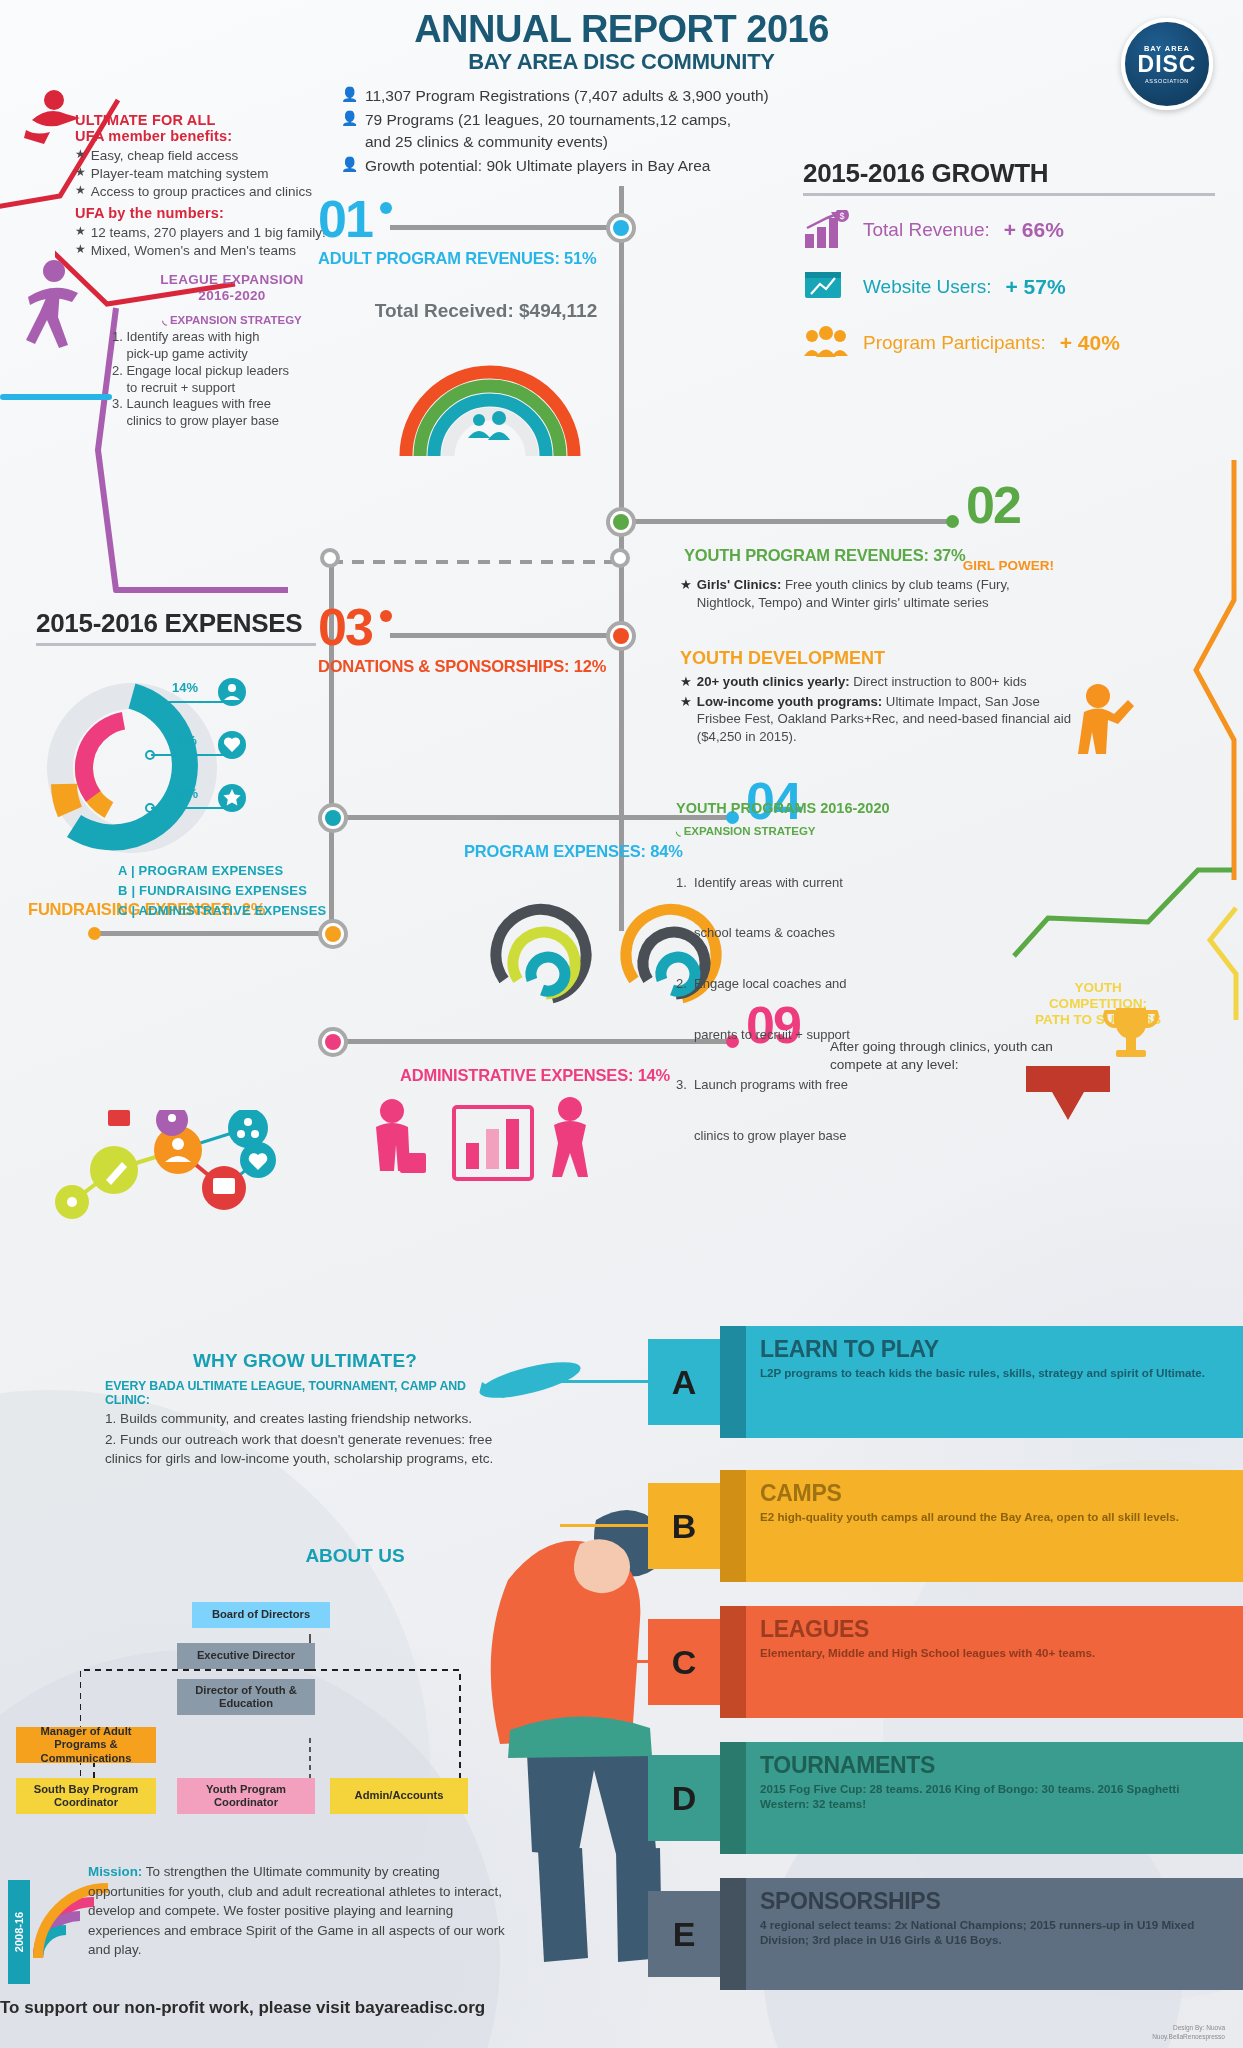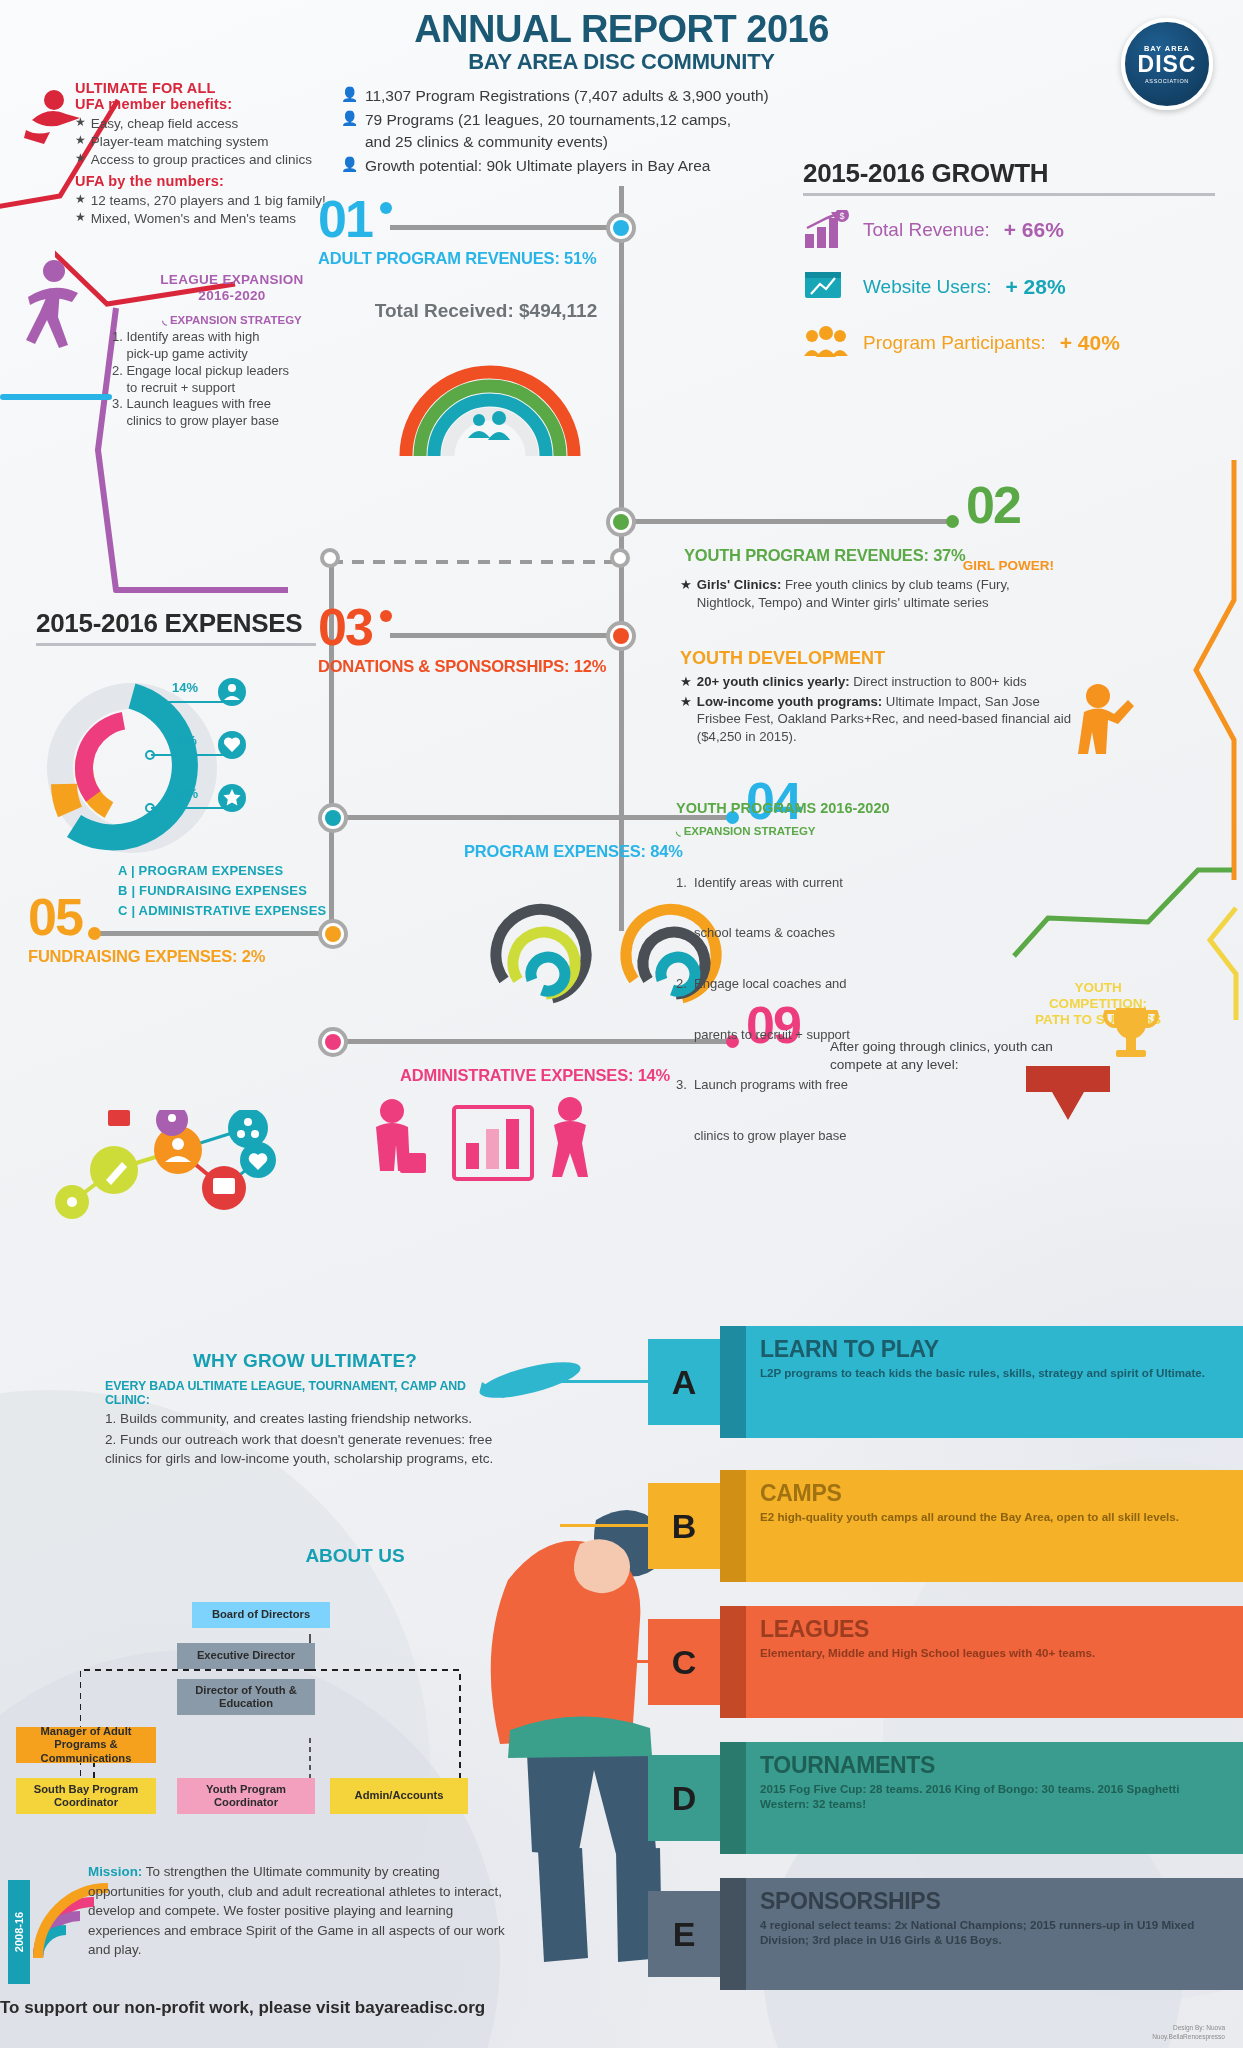--- a/index.html
+++ b/index.html
@@ -31,21 +31,21 @@
   
   #logo{right:30px;top:18px;width:92px;height:92px;border-radius:50%;
         background:radial-gradient(circle at 40% 32%, #1f5f92 0%, #123f63 75%);
         border:4px solid #fff;box-shadow:0 2px 6px rgba(0,0,0,.22);
         display:flex;flex-direction:column;align-items:center;justify-content:center;color:#fff;}
   #logo .l1{font-size:7.5px;letter-spacing:1px;font-weight:bold;}
   #logo .l2{font-size:23px;font-weight:bold;letter-spacing:1px;line-height:1;}
   #logo .l3{font-size:5.5px;letter-spacing:.6px;margin-top:2px;}
 
   
-  #ufa{left:75px;top:80px;width:260px;}
+  #ufa{left:75px;top:112px;width:260px;}
   #ufa .h{color:#d9263b;font-weight:bold;font-size:14.5px;letter-spacing:.2px;}
   #ufa .li{font-size:13.5px;color:#4a4a4a;line-height:1.32;display:flex;gap:5px;}
   #ufa .st{color:#4a4a4a;font-size:12px;}
 
   
   #lex{left:112px;top:272px;width:240px;}
   #lex .t{color:#a95fb0;font-weight:bold;font-size:13.5px;text-align:center;line-height:1.18;letter-spacing:.3px;}
   #lex .s{color:#a95fb0;font-weight:bold;font-size:11.5px;margin:9px 0 2px;}
   #lex .n{font-size:13px;color:#4a4a4a;line-height:1.3;}
 
@@ -229,21 +229,21 @@
     <span class="val" style="color:#ab5dae">+ 66%</span>
   </div>
 
   <div class="grow-row">
     <svg width="46" height="38">
       <rect x="2" y="4" width="36" height="26" rx="2" fill="#17a5b8"></rect>
       <rect x="2" y="4" width="36" height="6" fill="#0f8c9d"></rect>
       <path d="M8,26 L17,16 L23,21 L32,10" stroke="#fff" stroke-width="2.2" fill="none"></path>
     </svg>
     <span class="lbl" style="color:#17a5b8">Website Users:</span>
-    <span class="val" style="color:#17a5b8">+ 28%</span>
+    <span class="val" style="color:#17a5b8">+ 57%</span>
   </div>
 
   <div class="grow-row">
     <svg width="46" height="38">
       <circle cx="9" cy="12" r="6" fill="#f5a11e"></circle>
         <path d="M1,32 q8,-12 16,0z" fill="#f5a11e"></path>
       <circle cx="23" cy="9" r="7" fill="#f5a11e"></circle>
         <path d="M13,33 q10,-15 20,0z" fill="#f5a11e"></path>
       <circle cx="37" cy="12" r="6" fill="#f5a11e"></circle>
         <path d="M29,32 q8,-12 16,0z" fill="#f5a11e"></path>
@@ -327,21 +327,20 @@
     <path d="M52,90 A17,17 0 1 1 62,100" stroke="#17a5b8" stroke-width="11" fill="none"></path>
   </g>
 </svg>
 
 <div class="abs tl" style="left:95px;top:931px;width:240px;height:5px;"></div>
 <div class="abs node" style="left:318px;top:919px;width:30px;height:30px;">
     <i style="width:16px;height:16px;background:#f5a11e"></i>
   </div>
 <div class="abs" style="left:88px;top:927px;width:13px;height:13px;border-radius:50%;background:#f5a11e"></div>
 <div class="abs" style="left:28px;top:894px;">
-  <div class="stepnum" style="color:#f5a11e">05</div>
   <div class="steplbl" style="color:#f5a11e;margin-top:6px">FUNDRAISING EXPENSES: 2%</div>
 </div>
 
 <div class="abs tl" style="left:334px;top:1039px;width:396px;height:5px;"></div>
 <div class="abs node" style="left:318px;top:1027px;width:30px;height:30px;">
     <i style="width:16px;height:16px;background:#ee3d7f"></i>
   </div>
 <div class="abs" style="left:726px;top:1035px;width:13px;height:13px;border-radius:50%;background:#ee3d7f"></div>
 <div class="abs" style="left:746px;top:1002px;">
   <div class="stepnum" style="color:#ee3d7f">09</div>

